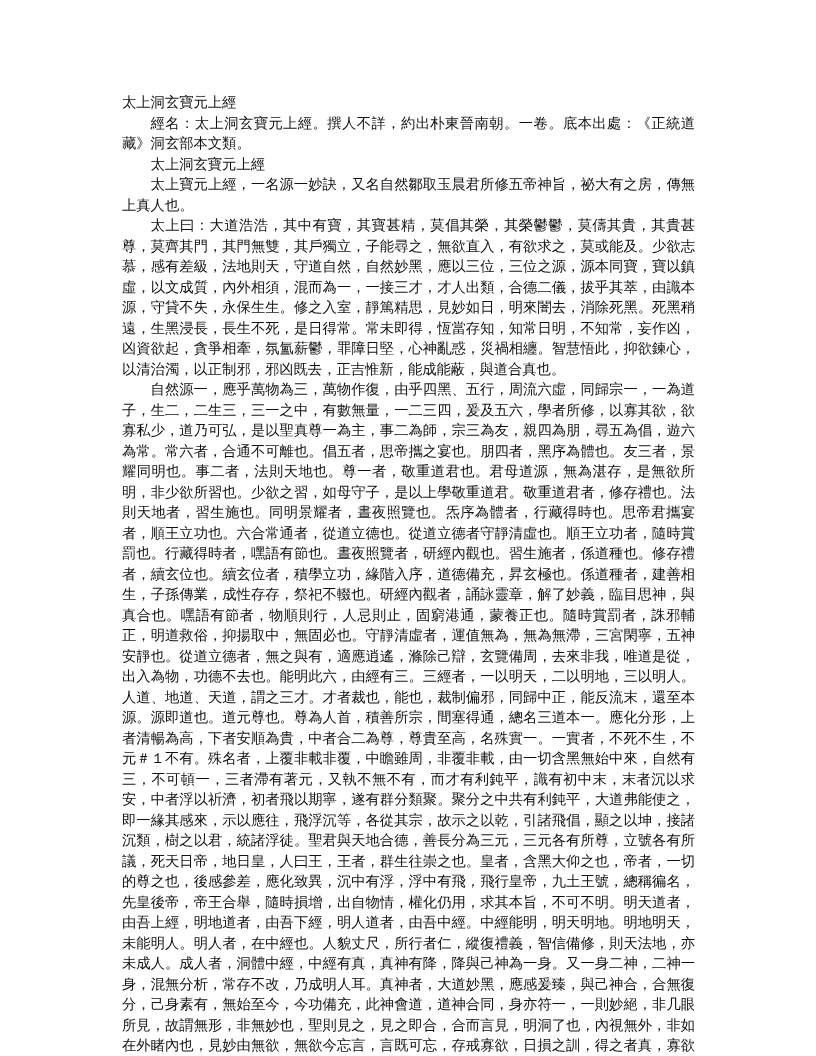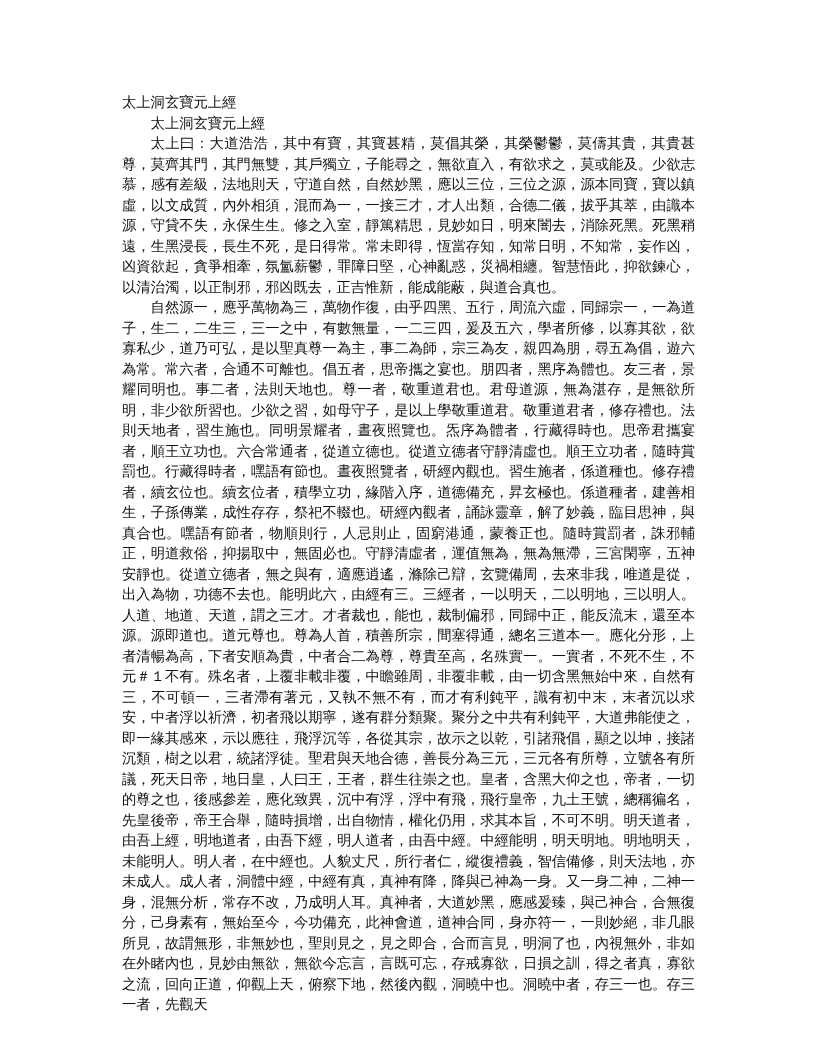--- a/index.html
+++ b/index.html
@@ -17,16 +17,18 @@
   }
   .title { margin: 0; font-weight: normal; font-size: 14.3px; }
   p { margin: 0; text-indent: 28.6px; }
   p.subtitle { text-indent: 28.6px; }
 </style>
 </head>
 <body>
 
 <div class="page">
   <div class="title">太上洞玄寶元上經</div>
+  <p>經名：太上洞玄寶元上經。撰人不詳，約出朴東晉南朝。一卷。底本出處：《正統道藏》洞玄部本文類。</p>
   <p class="subtitle">太上洞玄寶元上經</p>
+  <p>太上寶元上經，一名源一妙訣，又名自然鄒取玉晨君所修五帝神旨，祕大有之房，傳無上真人也。</p>
   <p>太上曰：大道浩浩，其中有寶，其寶甚精，莫倡其榮，其榮鬱鬱，莫儔其貴，其貴甚尊，莫齊其門，其門無雙，其戶獨立，子能尋之，無欲直入，有欲求之，莫或能及。少欲志慕，感有差級，法地則天，守道自然，自然妙黑，應以三位，三位之源，源本同寶，寶以鎮虛，以文成質，內外相須，混而為一，一接三才，才人出類，合德二儀，拔乎其萃，由識本源，守貸不失，永保生生。修之入室，靜篤精思，見妙如日，明來闇去，消除死黑。死黑稍遠，生黑浸長，長生不死，是日得常。常未即得，恆當存知，知常日明，不知常，妄作凶，凶資欲起，貪爭相牽，氛氳薪鬱，罪障日堅，心神亂惑，災禍相纏。智慧悟此，抑欲鍊心，以清治濁，以正制邪，邪凶既去，正吉惟新，能成能蔽，與道合真也。</p>
   <p>自然源一，應乎萬物為三，萬物作復，由乎四黑、五行，周流六虛，同歸宗一，一為道子，生二，二生三，三一之中，有數無量，一二三四，爰及五六，學者所修，以寡其欲，欲寡私少，道乃可弘，是以聖真尊一為主，事二為師，宗三為友，親四為朋，尋五為倡，遊六為常。常六者，合通不可離也。倡五者，思帝攜之宴也。朋四者，黑序為體也。友三者，景耀同明也。事二者，法則天地也。尊一者，敬重道君也。君母道源，無為湛存，是無欲所明，非少欲所習也。少欲之習，如母守子，是以上學敬重道君。敬重道君者，修存禮也。法則天地者，習生施也。同明景耀者，晝夜照覽也。炁序為體者，行藏得時也。思帝君攜宴者，順王立功也。六合常通者，從道立德也。從道立德者守靜清虛也。順王立功者，隨時賞罰也。行藏得時者，嘿語有節也。晝夜照覽者，研經內觀也。習生施者，係道種也。修存禮者，續玄位也。續玄位者，積學立功，緣階入序，道德備充，昇玄極也。係道種者，建善相生，子孫傳業，成性存存，祭祀不輟也。研經內觀者，誦詠靈章，解了妙義，臨目思神，與真合也。嘿語有節者，物順則行，人忌則止，固窮港通，蒙養正也。隨時賞罰者，誅邪輔正，明道救俗，抑揚取中，無固必也。守靜清虛者，運值無為，無為無滯，三宮閑寧，五神安靜也。從道立德者，無之與有，適應逍遙，滌除己辯，玄覽備周，去來非我，唯道是從，出入為物，功德不去也。能明此六，由經有三。三經者，一以明天，二以明地，三以明人。人道、地道、天道，謂之三才。才者裁也，能也，裁制偏邪，同歸中正，能反流末，還至本源。源即道也。道元尊也。尊為人首，積善所宗，間塞得通，總名三道本一。應化分形，上者清暢為高，下者安順為貴，中者合二為尊，尊貴至高，名殊實一。一實者，不死不生，不元＃１不有。殊名者，上覆非載非覆，中瞻雖周，非覆非載，由一切含黑無始中來，自然有三，不可頓一，三者滯有著元，又執不無不有，而才有利鈍平，識有初中末，末者沉以求安，中者浮以祈濟，初者飛以期寧，遂有群分類聚。聚分之中共有利鈍平，大道弗能使之，即一緣其感來，示以應往，飛浮沉等，各從其宗，故示之以乾，引諸飛倡，顯之以坤，接諸沉類，樹之以君，統諸浮徒。聖君與天地合德，善長分為三元，三元各有所尊，立號各有所議，死天日帝，地日皇，人曰王，王者，群生往崇之也。皇者，含黑大仰之也，帝者，一切的尊之也，後感參差，應化致異，沉中有浮，浮中有飛，飛行皇帝，九土王號，總稱徧名，先皇後帝，帝王合舉，隨時損增，出自物情，權化仍用，求其本旨，不可不明。明天道者，由吾上經，明地道者，由吾下經，明人道者，由吾中經。中經能明，明天明地。明地明天，未能明人。明人者，在中經也。人貌丈尺，所行者仁，縱復禮義，智信備修，則天法地，亦未成人。成人者，洞體中經，中經有真，真神有降，降與己神為一身。又一身二神，二神一身，混無分析，常存不改，乃成明人耳。真神者，大道妙黑，應感爰臻，與己神合，合無復分，己身素有，無始至今，今功備充，此神會道，道神合同，身亦符一，一則妙絕，非几眼所見，故謂無形，非無妙也，聖則見之，見之即合，合而言見，明洞了也，內視無外，非如在外睹內也，見妙由無欲，無欲今忘言，言既可忘，存戒寡欲，日損之訓，得之者真，寡欲之流，回向正道，仰觀上天，俯察下地，然後內觀，洞曉中也。洞曉中者，存三一也。存三一者，先觀天</p>
 </div>
 
 </body></html>

